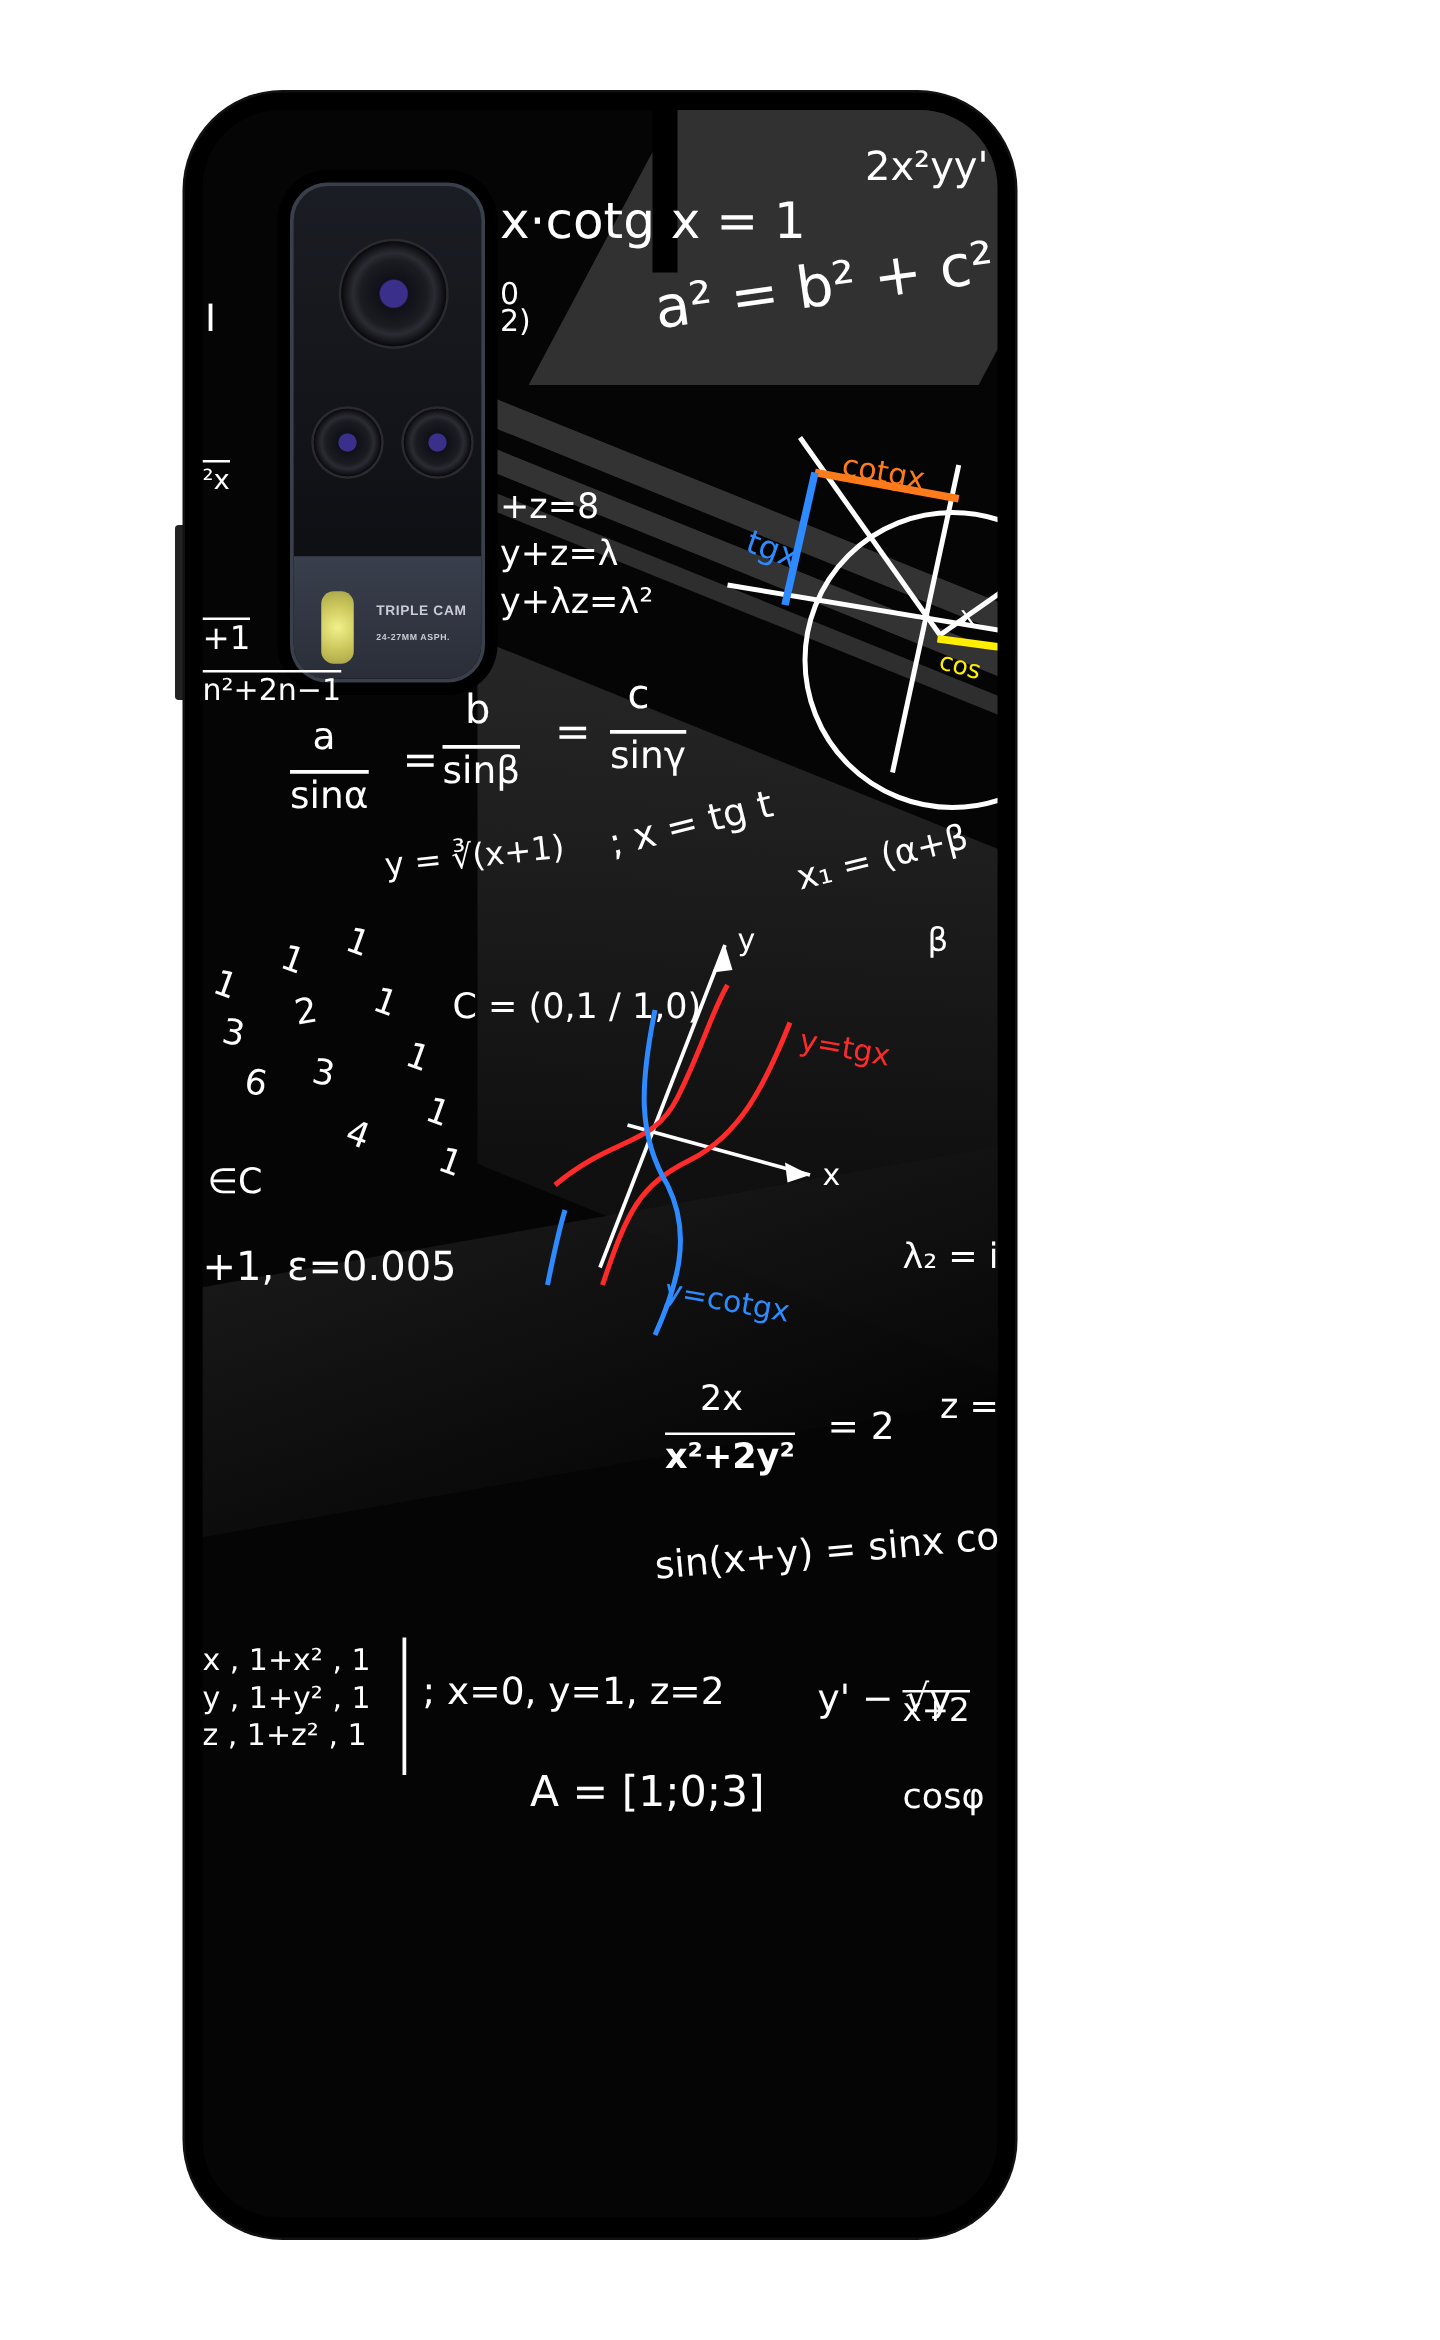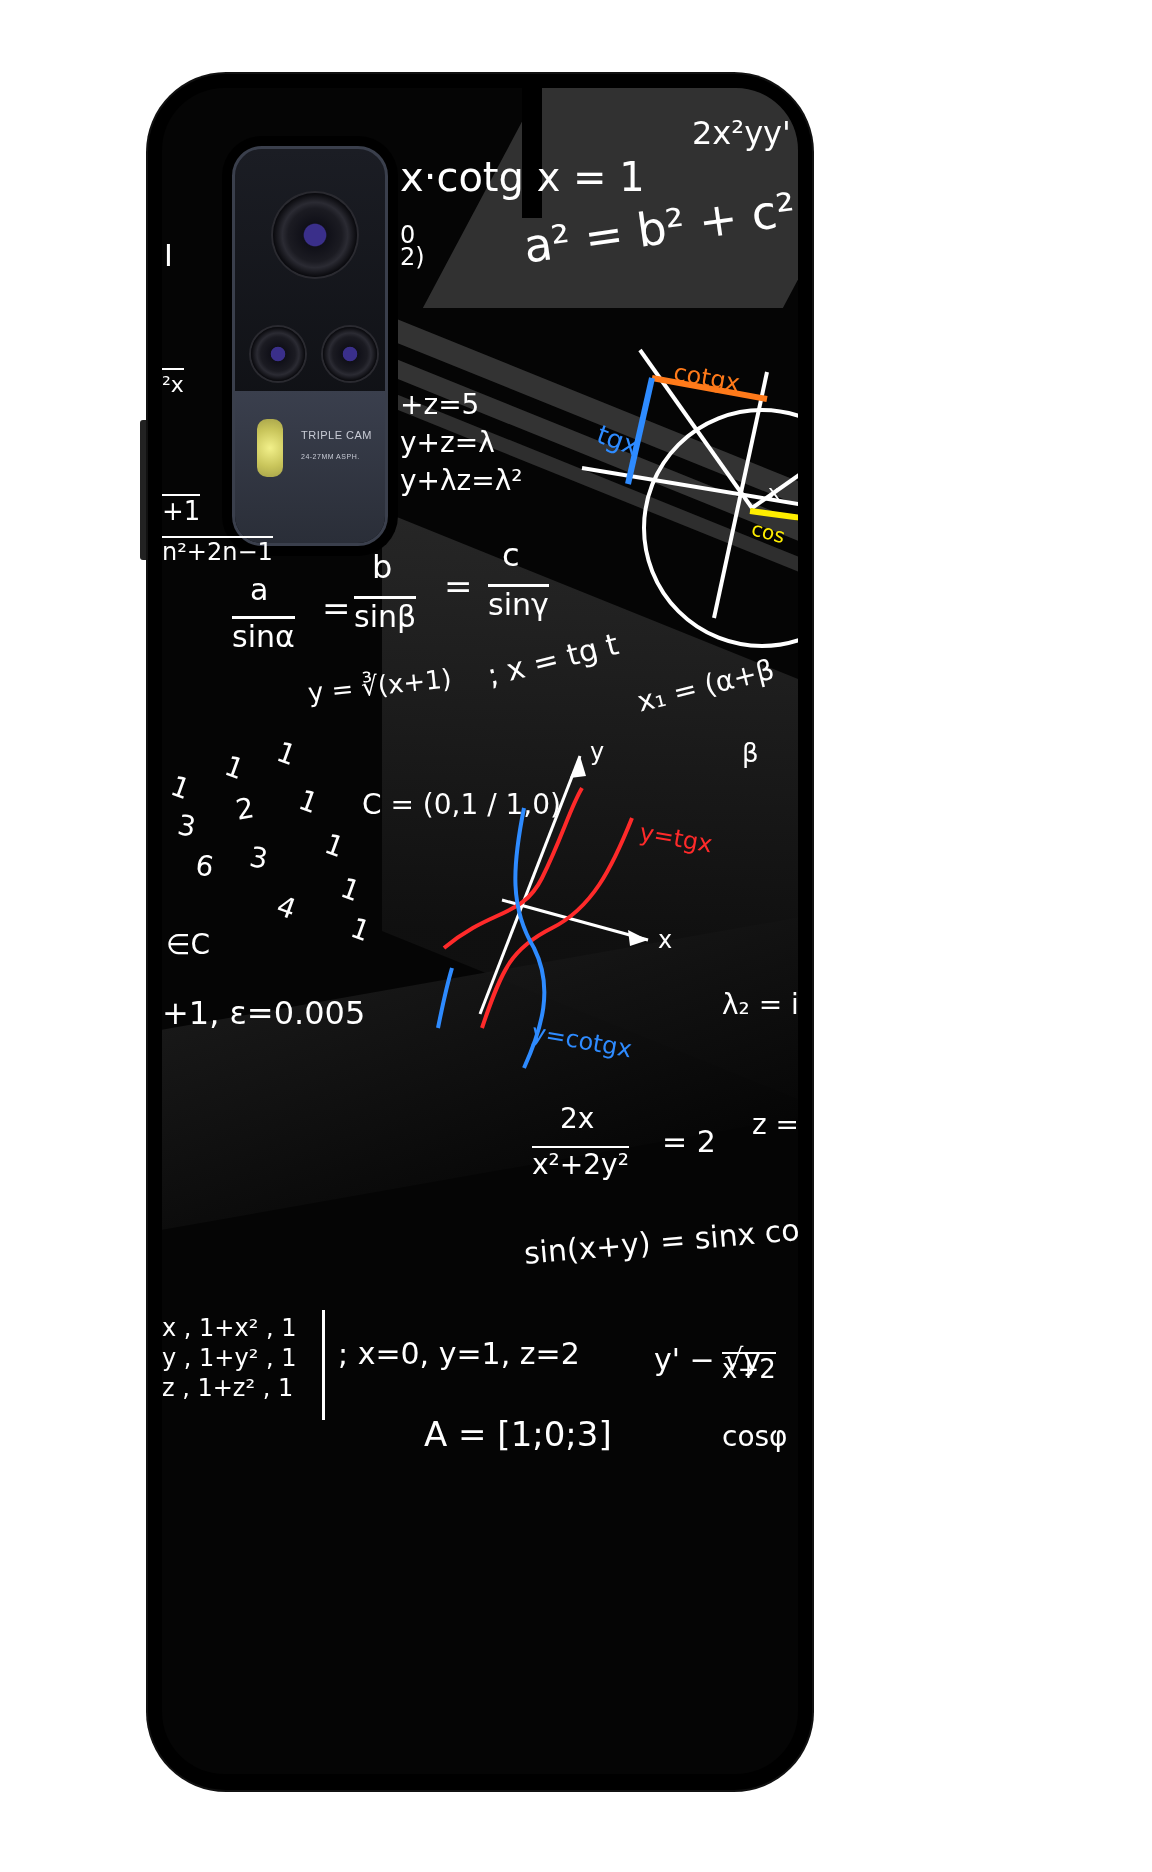--- a/index.html
+++ b/index.html
@@ -4,21 +4,21 @@
 <style>
   html,body{margin:0;padding:0;background:#ffffff;}
   body{width:1152px;height:1872px;position:relative;overflow:hidden;font-family:"DejaVu Sans",sans-serif;}
   .case{position:absolute;left:148px;top:74px;width:664px;height:1716px;background:#000;border-radius:78px;overflow:hidden;box-shadow:0 0 0 2px #111;}
   .side-btn{position:absolute;left:140px;top:420px;width:10px;height:140px;background:#222;border-radius:3px;}
   .board{position:absolute;left:14px;top:14px;right:14px;bottom:16px;border-radius:62px;overflow:hidden;background:#050505;}
   .shade{position:absolute;}
   .cam{position:absolute;left:60px;top:48px;width:176px;height:420px;background:#000;border-radius:40px;}
   .cam-inner{position:absolute;left:10px;top:10px;width:156px;height:400px;border-radius:30px;background:linear-gradient(#1b1d24,#0a0b0e);border:3px solid #3a3f4c;box-sizing:border-box;overflow:hidden;}
   .lens{position:absolute;border-radius:50%;background:radial-gradient(circle at 50% 50%,#3a2f8a 0 18%,#101018 20%,#1b1b22 45%,#2b2b33 55%,#0a0a0e 70%);box-shadow:0 0 0 2px #2a2a30;}
-  .cam-plate{position:absolute;left:0;right:0;bottom:0;height:152px;background:linear-gradient(#3a3f4d,#2a2e38);}
+  .cam-plate{position:absolute;left:0;right:0;bottom:0;height:98px;background:linear-gradient(#3a3f4d,#2a2e38);font-weight:bold;}
   .flash{position:absolute;left:22px;top:28px;width:26px;height:58px;border-radius:10px;background:radial-gradient(circle,#f2f08a,#c8c45a 60%,#a8a44a);}
   .cam-text{position:absolute;left:66px;color:#c9ccd6;font-family:"Liberation Sans",sans-serif;letter-spacing:.5px;}
   .m{position:absolute;color:#fff;font-family:"DejaVu Sans",sans-serif;white-space:nowrap;transform-origin:left center;}
   .blue{color:#2e8bff;} .orange{color:#ff7a1a;} .yellow{color:#ffee00;} .red{color:#ff2a2a;}
   svg.overlay{position:absolute;left:0;top:0;}
 </style>
 </head>
 <body>
 
 <div class="side-btn"></div>
@@ -48,21 +48,21 @@
     </div>
 
     <div class="m" style="left:238px;top:66px;font-size:40px;">x·cotg x = 1</div>
     <div class="m" style="left:530px;top:26px;font-size:32px;">2x²yy'</div>
     <div class="m" style="left:362px;top:132px;font-size:46px;transform:rotate(-8deg);">a² = b² + c² − 2</div>
     <div class="m" style="left:238px;top:136px;font-size:24px;white-space:pre;line-height:22px;">0
 2)</div>
     <div class="m" style="left:2px;top:150px;font-size:30px;">I</div>
     <div class="m" style="left:0;top:280px;font-size:22px;border-top:2px solid #fff;padding-top:2px;">²x</div>
 
-    <div class="m" style="left:238px;top:300px;font-size:28px;">+z=5</div>
+    <div class="m" style="left:238px;top:300px;font-size:28px;">+z=8</div>
     <div class="m" style="left:238px;top:338px;font-size:28px;">y+z=λ</div>
     <div class="m" style="left:238px;top:376px;font-size:28px;">y+λz=λ²</div>
 
     <div class="m" style="left:0;top:406px;font-size:26px;border-top:2px solid #fff;">+1</div>
     <div class="m" style="left:0;top:448px;font-size:24px;border-top:2px solid #fff;">n²+2n−1</div>
 
     <div class="m" style="left:88px;top:484px;font-size:30px;">a</div>
     <div class="m" style="left:70px;top:528px;font-size:30px;border-top:3px solid #fff;">sinα</div>
     <div class="m" style="left:160px;top:500px;font-size:34px;">=</div>
     <div class="m" style="left:210px;top:460px;font-size:32px;">b</div>
@@ -88,21 +88,21 @@
     <div class="m" style="left:180px;top:782px;font-size:28px;transform:rotate(20deg);">1</div>
     <div class="m" style="left:116px;top:800px;font-size:28px;transform:rotate(20deg);">4</div>
     <div class="m" style="left:190px;top:822px;font-size:28px;transform:rotate(20deg);">1</div>
 
     <div class="m" style="left:200px;top:700px;font-size:28px;">C = (0,1 / 1,0)</div>
     <div class="m" style="left:4px;top:840px;font-size:28px;">∈C</div>
     <div class="m" style="left:0;top:906px;font-size:32px;">+1, ε=0.005</div>
     <div class="m" style="left:560px;top:900px;font-size:28px;">λ₂ = i</div>
 
     <div class="m" style="left:398px;top:1014px;font-size:28px;">2x</div>
-    <div class="m" style="left:370px;top:1058px;font-size:28px;border-top:2px solid #fff;">x²+2y²</div>
+    <div class="m" style="left:370px;top:1058px;font-size:28px;border-top:2px solid #fff;font-weight:bold;">x²+2y²</div>
     <div class="m" style="left:500px;top:1036px;font-size:30px;">= 2</div>
     <div class="m" style="left:590px;top:1020px;font-size:28px;">z =</div>
 
     <div class="m" style="left:362px;top:1148px;font-size:30px;transform:rotate(-5deg);">sin(x+y) = sinx cos</div>
 
     <div class="m" style="left:492px;top:1208px;font-size:30px;margin-top:46px;">y' − √y</div>
     <div class="m" style="left:560px;top:1252px;font-size:26px;border-top:2px solid #fff;margin-top:12px;">x+2</div>
 
     <div class="m" style="left:0;top:1226px;font-size:24px;">x , 1+x² , 1</div>
     <div class="m" style="left:0;top:1256px;font-size:24px;">y , 1+y² , 1</div>

